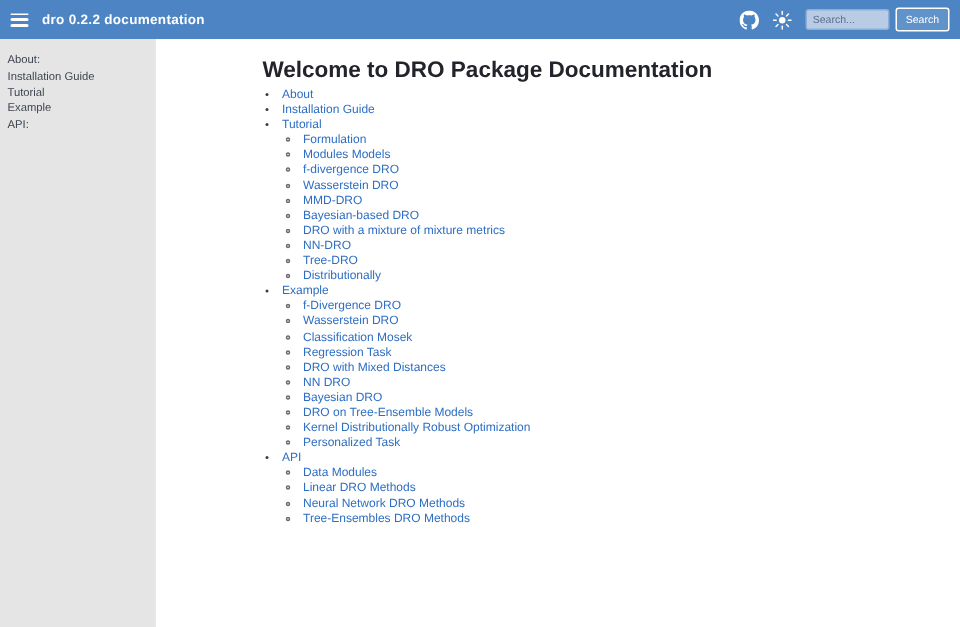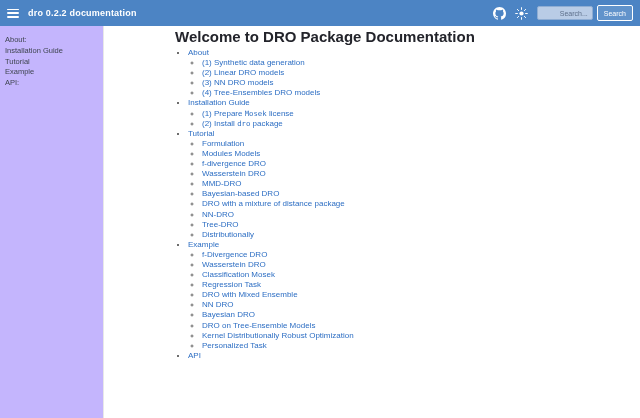--- a/index.html
+++ b/index.html
@@ -22,39 +22,38 @@
   .hamburger{width:12px;height:9px;display:flex;flex-direction:column;justify-content:space-between;cursor:pointer;}
   .hamburger div{height:1.5px;background:#fff;border-radius:1px;}
   .header-title{font-weight:bold;font-size:9px;margin-left:9px;letter-spacing:.2px;}
   .header-right{margin-left:auto;display:flex;align-items:center;gap:9px;}
   .icon-btn{display:flex;align-items:center;justify-content:center;cursor:pointer;}
   .search-wrap{display:flex;align-items:center;gap:4px;}
   .search-input{
     width:56px;height:14px;border:1px solid #8fadd3;border-radius:2px;
     background:#b9cce6;font-size:7px;padding:0 4px;color:#33435c;outline:none;
     font-family:"Liberation Sans", sans-serif;
-    text-align:right;
   }
   .search-input::placeholder{color:#5d6f8a;}
   .search-btn{
     height:16px;border:1px solid #ffffff;border-radius:2px;
     background:rgba(255,255,255,0.12);color:#fff;font-size:7px;
     padding:0 6px;cursor:pointer;font-family:"Liberation Sans", sans-serif;
   }
   
   .page{display:flex;height:392px;}
   .sidebar{
     width:104px;min-width:104px;border-right:1px solid #e8e8e8;
-    padding:9px 4px 0 5px;background:#c4b5fd;
+    padding:9px 4px 0 5px;background:#e5e5e5;
   }
   .sidebar a{
     display:block;font-size:7.5px;line-height:10.8px;color:var(--sidebar-text);
     text-decoration:none;cursor:pointer;white-space:nowrap;
   }
-  .content{flex:1;padding:0 10px 0 71px;}
+  .content{flex:1;padding:10px 10px 0 71px;}
   h1{
     font-size:15px;font-weight:bold;color:var(--title-color);
     margin:2px 0 3px 0;
   }
   .toc{font-size:8px;line-height:10.1px;}
   ul.toc-list{list-style:disc;margin:3px 0 0 0;padding:0 0 0 13px;color:#3d3d3d;}
   ul.toc-sub{list-style:circle;margin:0;padding:0 0 0 14px;color:#6b6b6b;}
   .toc li{margin:0;}
   .toc a{color:var(--link);text-decoration:none;cursor:pointer;white-space:nowrap;text-align:right;}
   .code{font-family:"DejaVu Sans Mono", monospace;font-size:7.3px;}
@@ -102,51 +101,48 @@
       <a>About:</a>
       <a>Installation Guide</a>
       <a>Tutorial</a>
       <a>Example</a>
       <a>API:</a>
     </nav>
   <main class="content">
     <h1>Welcome to DRO Package Documentation</h1>
     <div class="toc">
       <ul class="toc-list">
-          <li><a>About</a><ul class="toc-sub">
-              <li><a>(1) Synthetic data generation</a></li>
-              <li><a>(2) Linear DRO models</a></li>
-              <li><a>(3) NN DRO models</a></li>
-              <li><a>(4) Tree-Ensembles DRO models</a></li>
-            </ul></li>
-          <li><a>Installation Guide</a><ul class="toc-sub">
-              <li><a><span>(1) Prepare </span><span class="code">Mosek</span><span> license</span></a></li>
-              <li><a><span>(2) Install </span><span class="code">dro</span><span> package</span></a></li>
-            </ul></li>
+          <li><a>About</a></li>
+          <li><a>Installation Guide</a></li>
           <li><a>Tutorial</a><ul class="toc-sub">
               <li><a>Formulation</a></li>
               <li><a>Modules Models</a></li>
               <li><a>f-divergence DRO</a></li>
               <li><a>Wasserstein DRO</a></li>
               <li><a>MMD-DRO</a></li>
               <li><a>Bayesian-based DRO</a></li>
-              <li><a>DRO with a mixture of distance package</a></li>
+              <li><a>DRO with a mixture of mixture metrics</a></li>
               <li><a>NN-DRO</a></li>
               <li><a>Tree-DRO</a></li>
               <li><a>Distributionally</a></li>
             </ul></li>
           <li><a>Example</a><ul class="toc-sub">
               <li><a>f-Divergence DRO</a></li>
               <li><a>Wasserstein DRO</a></li>
               <li><a>Classification Mosek</a></li>
               <li><a>Regression Task</a></li>
-              <li><a>DRO with Mixed Ensemble</a></li>
+              <li><a>DRO with Mixed Distances</a></li>
               <li><a>NN DRO</a></li>
               <li><a>Bayesian DRO</a></li>
               <li><a>DRO on Tree-Ensemble Models</a></li>
               <li><a>Kernel Distributionally Robust Optimization</a></li>
               <li><a>Personalized Task</a></li>
             </ul></li>
-          <li><a>API</a></li>
+          <li><a>API</a><ul class="toc-sub">
+              <li><a>Data Modules</a></li>
+              <li><a>Linear DRO Methods</a></li>
+              <li><a>Neural Network DRO Methods</a></li>
+              <li><a>Tree-Ensembles DRO Methods</a></li>
+            </ul></li>
         </ul>
     </div>
   </main>
 </div>
 
 </body></html>

